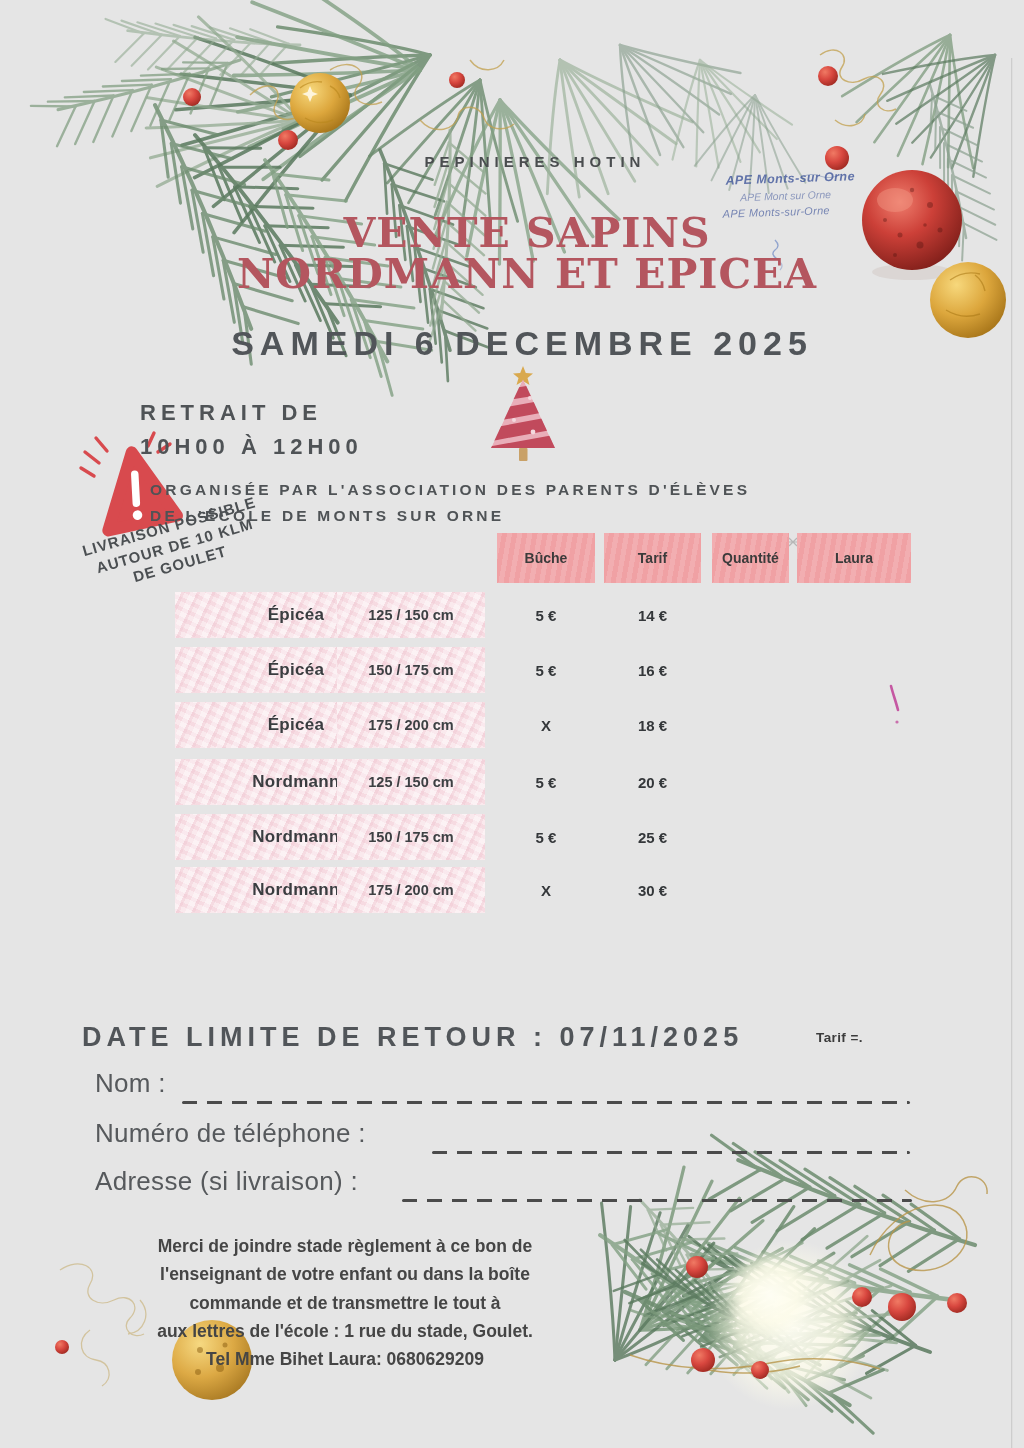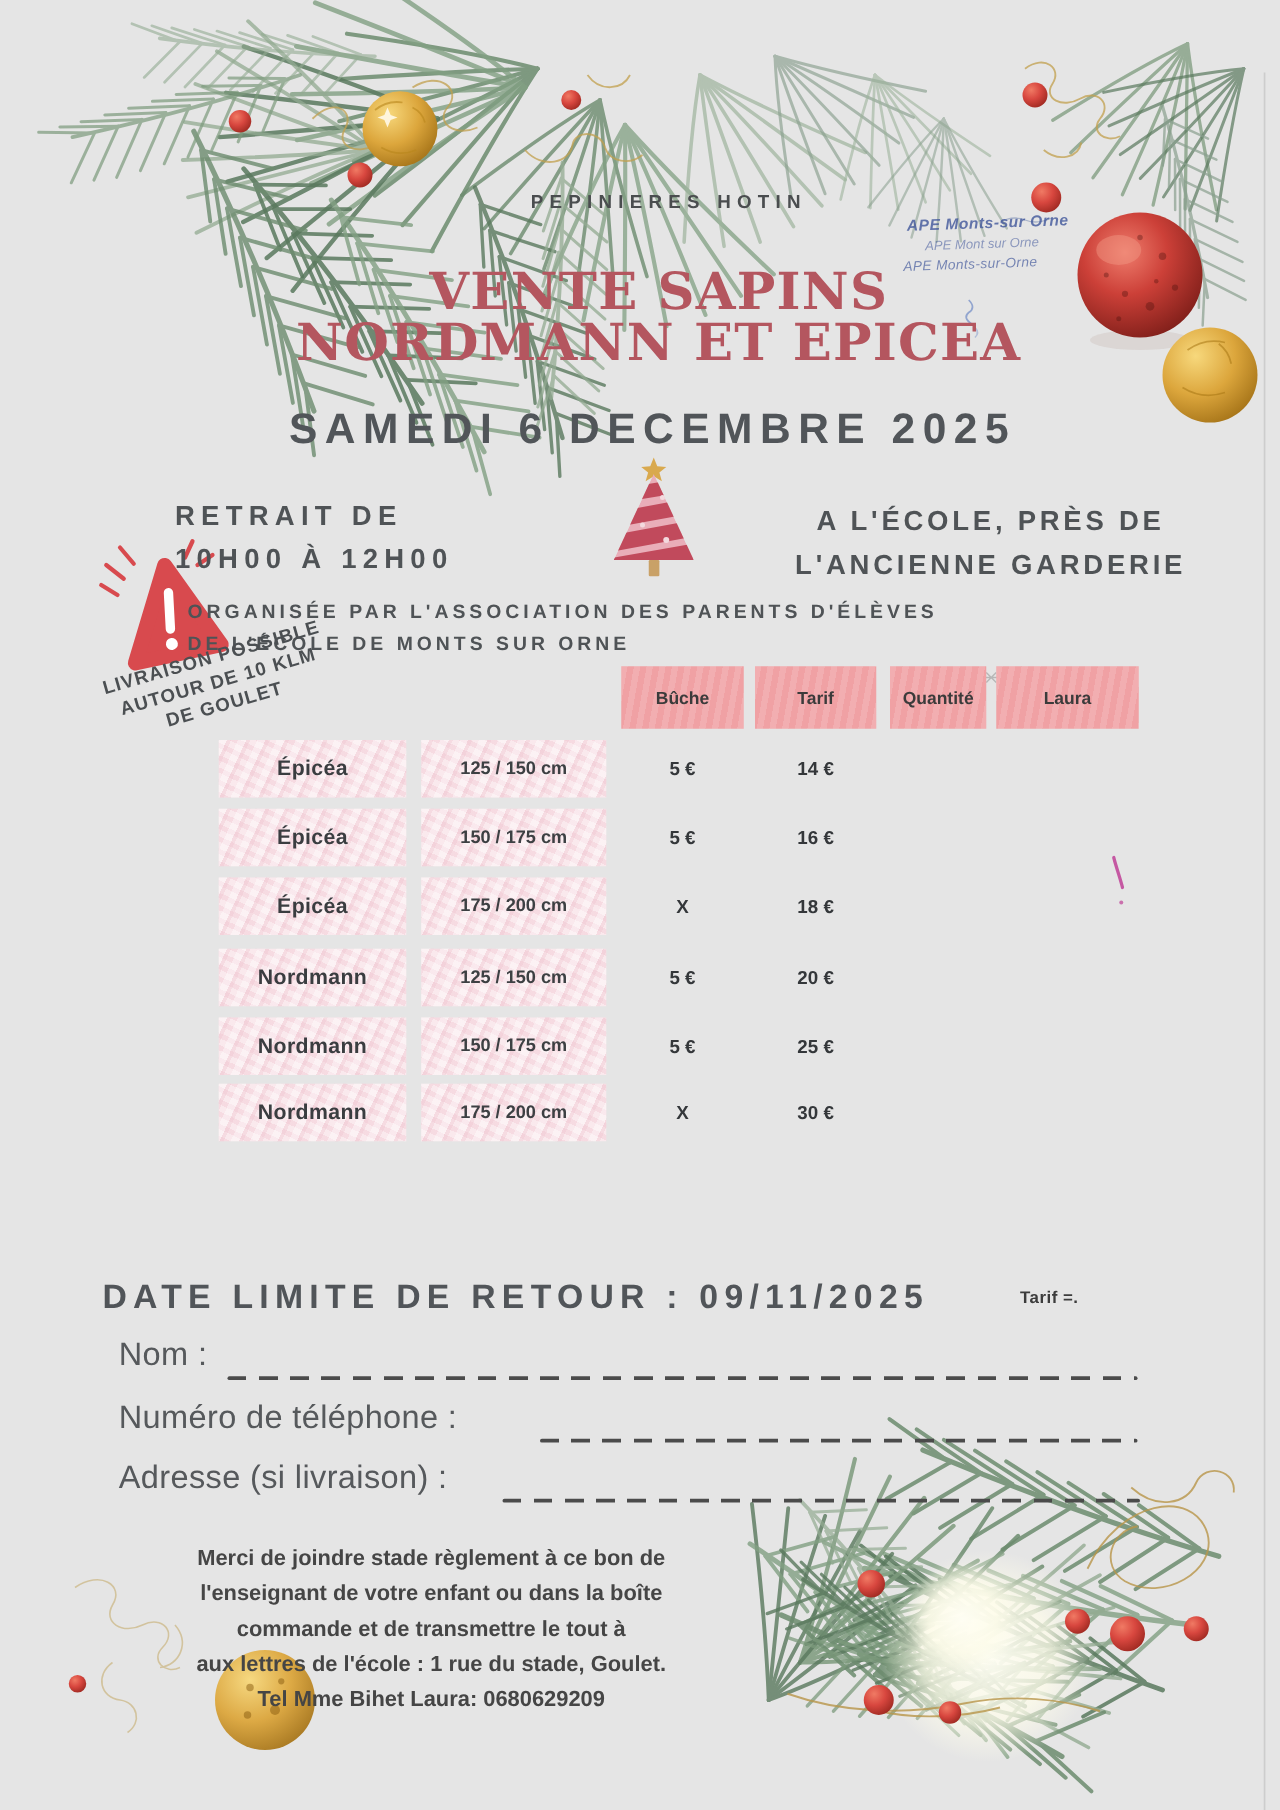--- a/index.html
+++ b/index.html
@@ -32,21 +32,21 @@
       font-size:14px;font-weight:bold;color:#3b3b3b;background:#f0a1a4;
       background-image:repeating-linear-gradient(100deg,rgba(255,255,255,.14) 0 5px,rgba(0,0,0,0) 5px 10px);}
   .th-buche{left:497px;width:98px}.th-tarif{left:604px;width:97px}
   .th-qty{left:712px;width:77px}.th-total{left:797px;width:114px}
 
   .trow{position:absolute;left:0;width:1024px;height:46px;}
   .pinkbox{background:#f8e2e7;
      background-image:repeating-linear-gradient(115deg,rgba(255,255,255,.4) 0 6px,rgba(238,194,205,.35) 6px 9px,rgba(255,255,255,0) 9px 14px),
                       repeating-linear-gradient(25deg,rgba(244,210,219,.45) 0 4px,rgba(255,255,255,.25) 4px 9px);}
   .cell{position:absolute;height:46px;display:flex;align-items:center;justify-content:center;text-align:center;}
-  .cell-name{left:175px;width:150px;font-size:17px;font-weight:bold;color:#3a3d40;letter-spacing:.3px;}
+  .cell-name{left:175px;width:150px;font-size:17px;font-weight:bold;color:#3a3d40;letter-spacing:.3px;padding-left:46px;}
   .cell-size{left:337px;width:148px;font-size:14.5px;font-weight:600;color:#3d4043;}
   .cell-buche{left:497px;width:98px;font-size:15px;font-weight:bold;color:#34373a;background:none;}
   .cell-tarif{left:604px;width:97px;font-size:15px;font-weight:bold;color:#34373a;background:none;}
   .cell-qty{left:712px;width:77px;background:none;}
   .cell-total{left:797px;width:114px;background:none;}
   .trow-delivery .cell{height:64px;}
   .cell-name-sm{left:175px;width:150px;font-size:13.5px;font-weight:bold;color:#3a3d40;line-height:1.3;padding:0 6px;box-sizing:border-box;}
 
   .deadline{top:1022px;left:82px;font-size:27px;font-weight:600;letter-spacing:5px;color:#515559;}
   .total-eq{top:1030px;left:816px;font-size:13.5px;font-weight:bold;color:#3c3c3c;letter-spacing:.4px;}
@@ -313,24 +313,20 @@
     <div>NORDMANN ET EPICEA</div>
   </div>
 
   <div class="abs date">SAMEDI 6 DECEMBRE 2025</div>
 
   <div class="abs pickup">
     <div>RETRAIT DE</div>
     <div>10H00 À 12H00</div>
   </div>
 
-  <div class="abs place">
-    <div>A L'ÉCOLE, PRÈS DE</div>
-    <div>L'ANCIENNE GARDERIE</div>
-  </div>
 
   <div class="abs organizer">
     <div>ORGANISÉE PAR L'ASSOCIATION DES PARENTS D'ÉLÈVES</div>
     <div>DE L'ÉCOLE DE MONTS SUR ORNE</div>
   </div>
 
   <div class="abs delivery-note">
     <div>LIVRAISON POSSIBLE</div>
     <div>AUTOUR DE 10 KLM</div>
     <div>DE GOULET</div>
@@ -383,21 +379,21 @@
   </div>
   <div class="trow" style="top:867px">
     <div class="cell cell-name pinkbox">Nordmann</div>
     <div class="cell cell-size pinkbox">175 / 200 cm</div>
     <div class="cell cell-buche">X</div>
     <div class="cell cell-tarif">30 €</div>
     <div class="cell cell-qty"></div>
     <div class="cell cell-total"></div>
   </div>
 
-  <div class="abs deadline">DATE LIMITE DE RETOUR : 09/11/2025</div>
+  <div class="abs deadline">DATE LIMITE DE RETOUR : 07/11/2025</div>
   <div class="abs total-eq">Tarif =.</div>
 
   <div class="form-label fl-nom">Nom :</div>
   <div class="dash dash-nom"></div>
   <div class="form-label fl-tel">Numéro de téléphone :</div>
   <div class="dash dash-tel"></div>
   <div class="form-label fl-adr">Adresse (si livraison) :</div>
   <div class="dash dash-adr"></div>
 
   <div class="abs footer">

